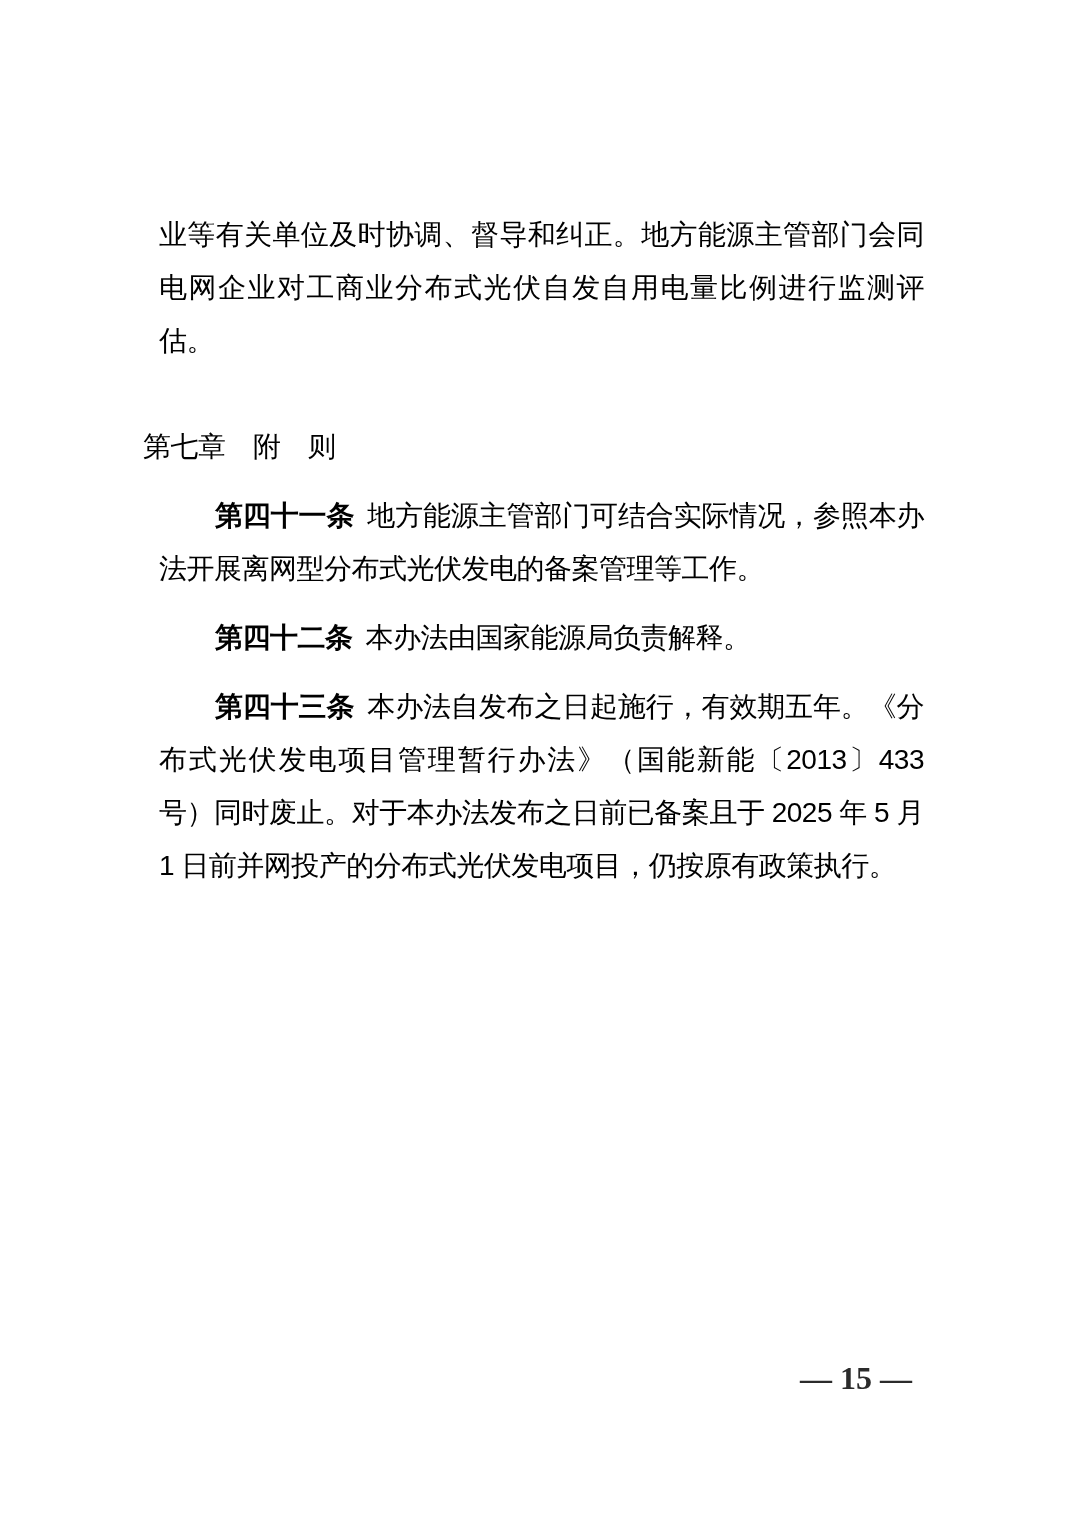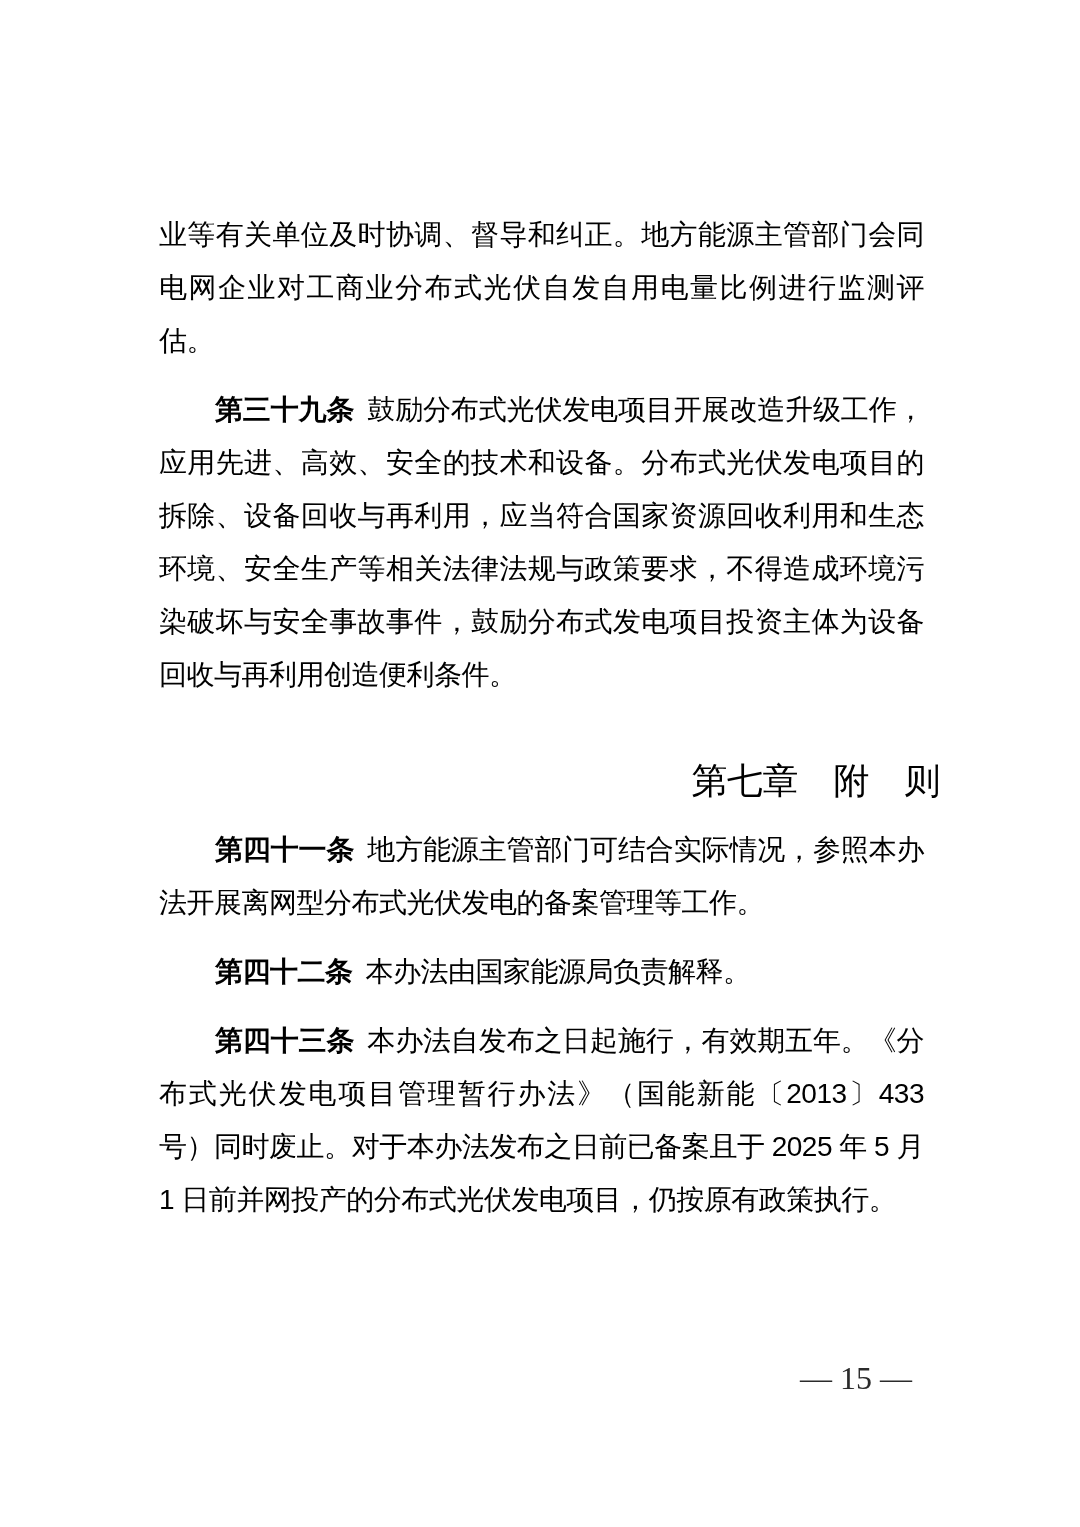--- a/index.html
+++ b/index.html
@@ -31,47 +31,47 @@
   }
   .content p.indent {
     text-indent: 56px;
   }
   .lead {
     font-weight: bold;
     margin-right: 13px;
   }
   .chapter {
     margin: 53px 0 0 0;
-    font-size: 36px;
+    font-size: 28px;
     font-weight: normal;
     line-height: 53px;
-    text-align: right;
+    text-align: left;
     text-indent: 0;
     letter-spacing: -0.5px;
   }
   .page-footer {
     position: absolute;
     top: 1360px;
     right: 168px;
     font-family: "Liberation Serif", "DejaVu Serif", serif;
     font-size: 32px;
     line-height: 36px;
     color: #2b2b2b;
     white-space: nowrap;
+    font-weight: bold;
   }
 </style>
 </head>
 <body>
 
 <div class="page">
   <div class="content">
 
     <p><span>业等有关单位及时协调、督导和纠正。地方能源主管部门会同电网企业对工商业分布式光伏自发自用电量比例进行监测评估。</span></p>
 
-    <p class="indent"><b class="lead">第三十九条</b><span>鼓励分布式光伏发电项目开展改造升级工作，应用先进、高效、安全的技术和设备。分布式光伏发电项目的拆除、设备回收与再利用，应当符合国家资源回收利用和生态环境、安全生产等相关法律法规与政策要求，不得造成环境污染破坏与安全事故事件，鼓励分布式发电项目投资主体为设备回收与再利用创造便利条件。</span></p>
 
 
     <h2 class="chapter">第七章　附　则</h2>
 
     <p class="indent"><b class="lead">第四十一条</b><span>地方能源主管部门可结合实际情况，参照本办法开展离网型分布式光伏发电的备案管理等工作。</span></p>
 
     <p class="indent"><b class="lead">第四十二条</b><span>本办法由国家能源局负责解释。</span></p>
 
     <p class="indent"><b class="lead">第四十三条</b><span>本办法自发布之日起施行，有效期五年。《分布式光伏发电项目管理暂行办法》（国能新能〔2013〕433 号）同时废止。对于本办法发布之日前已备案且于 2025 年 5 月 1 日前并网投产的分布式光伏发电项目，仍按原有政策执行。</span></p>
 

